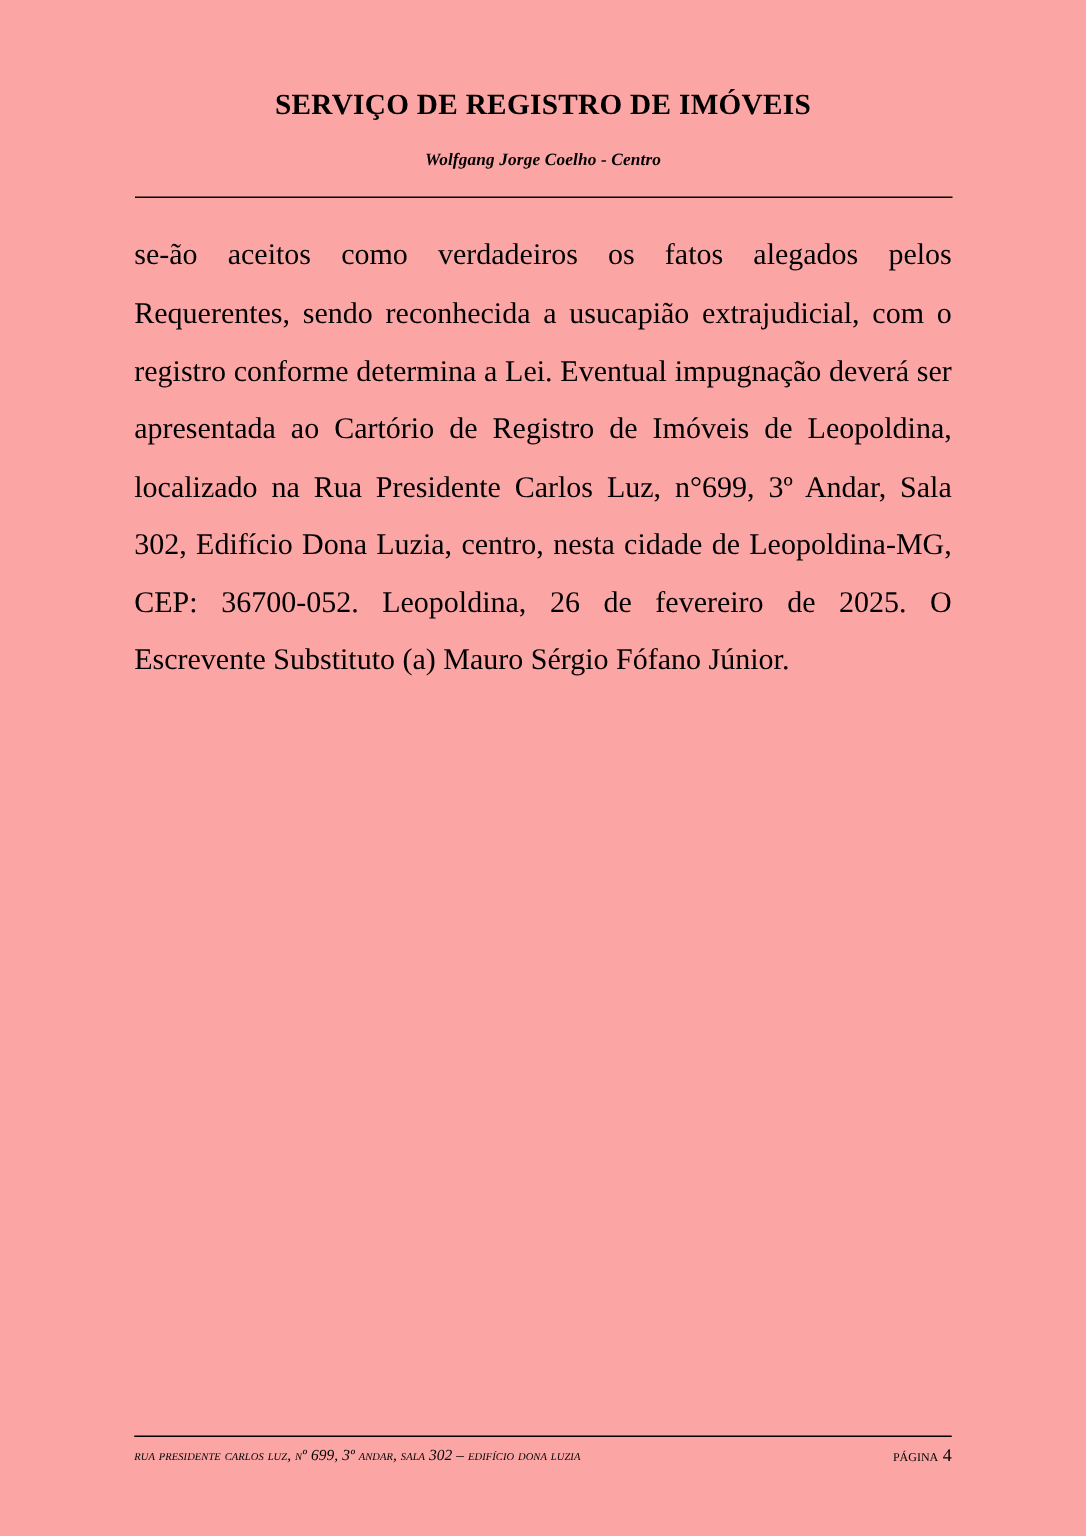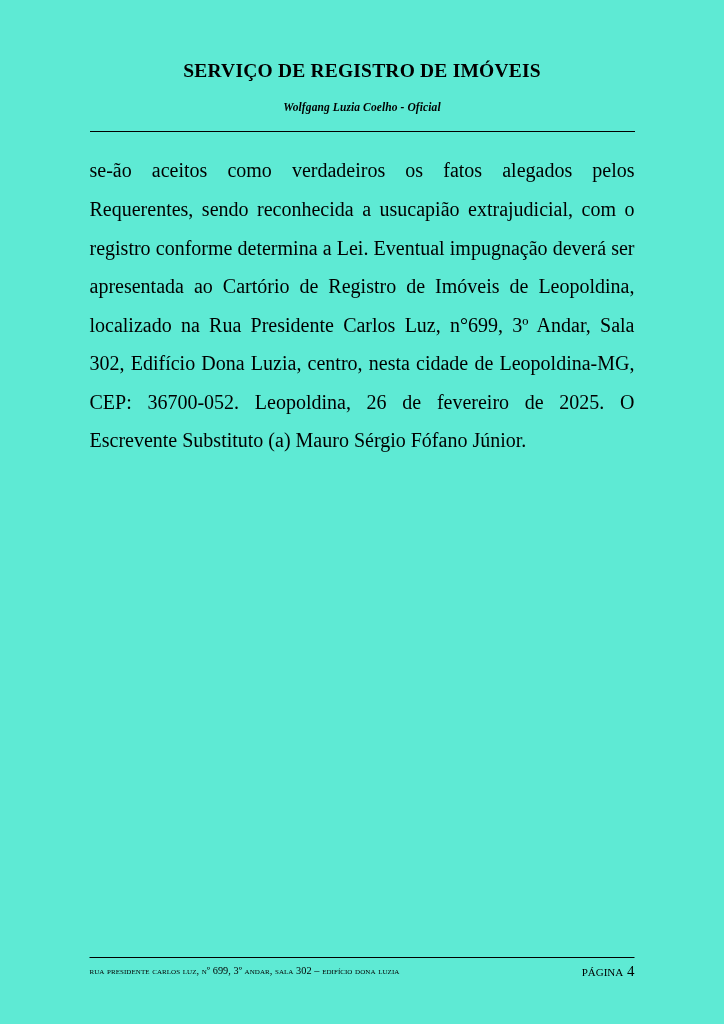--- a/index.html
+++ b/index.html
@@ -9,21 +9,21 @@
   }
   body {
     font-family: "Liberation Serif", serif;
     color: #000000;
   }
   .page {
     position: relative;
     width: 724px;
     height: 1024px;
     margin: 0 auto;
-    background: #5eead4;
+    background: #fca5a5;
     box-sizing: border-box;
     overflow: hidden;
   }
   .header {
     padding-top: 58px;
     text-align: center;
   }
   .header-line1 {
     font-size: 19.5px;
     font-weight: bold;
@@ -77,37 +77,38 @@
   .footer-left {
     font-size: 10.3px;
     line-height: 1.62;
     letter-spacing: 0.05px;
     font-variant: small-caps;
     text-transform: lowercase;
   }
   .footer-left .ln {
     display: block;
     white-space: nowrap;
+    font-style: italic;
   }
   .footer-right {
-    font-size: 15px;
+    font-size: 12px;
     font-variant: small-caps;
     text-transform: lowercase;
     padding-top: 0px;
     white-space: nowrap;
   }
 </style>
 </head>
 <body>
 
 <div class="page">
 
   <div class="header">
     <div class="header-line1">SERVIÇO DE REGISTRO DE IMÓVEIS</div>
-    <div class="header-official">Wolfgang Luzia Coelho - Oficial</div>
+    <div class="header-official">Wolfgang Jorge Coelho - Centro</div>
     <div class="header-rule"></div>
   </div>
 
   <div class="body-text">se-ão aceitos como verdadeiros os fatos alegados pelos Requerentes, sendo reconhecida a usucapião extrajudicial, com o registro conforme determina a Lei. Eventual impugnação deverá ser apresentada ao Cartório de Registro de Imóveis de Leopoldina, localizado na Rua Presidente Carlos Luz, n°699, 3º Andar, Sala 302, Edifício Dona Luzia, centro, nesta cidade de Leopoldina-MG, CEP: 36700-052. Leopoldina, 26 de fevereiro de 2025. O Escrevente Substituto (a) Mauro Sérgio Fófano Júnior.</div>
 
   <div class="footer">
     <div class="footer-rule"></div>
     <div class="footer-inner">
       <div class="footer-left">
         <span class="ln">Rua Presidente Carlos Luz, nº 699, 3º Andar, Sala 302 – Edifício Dona Luzia</span>

